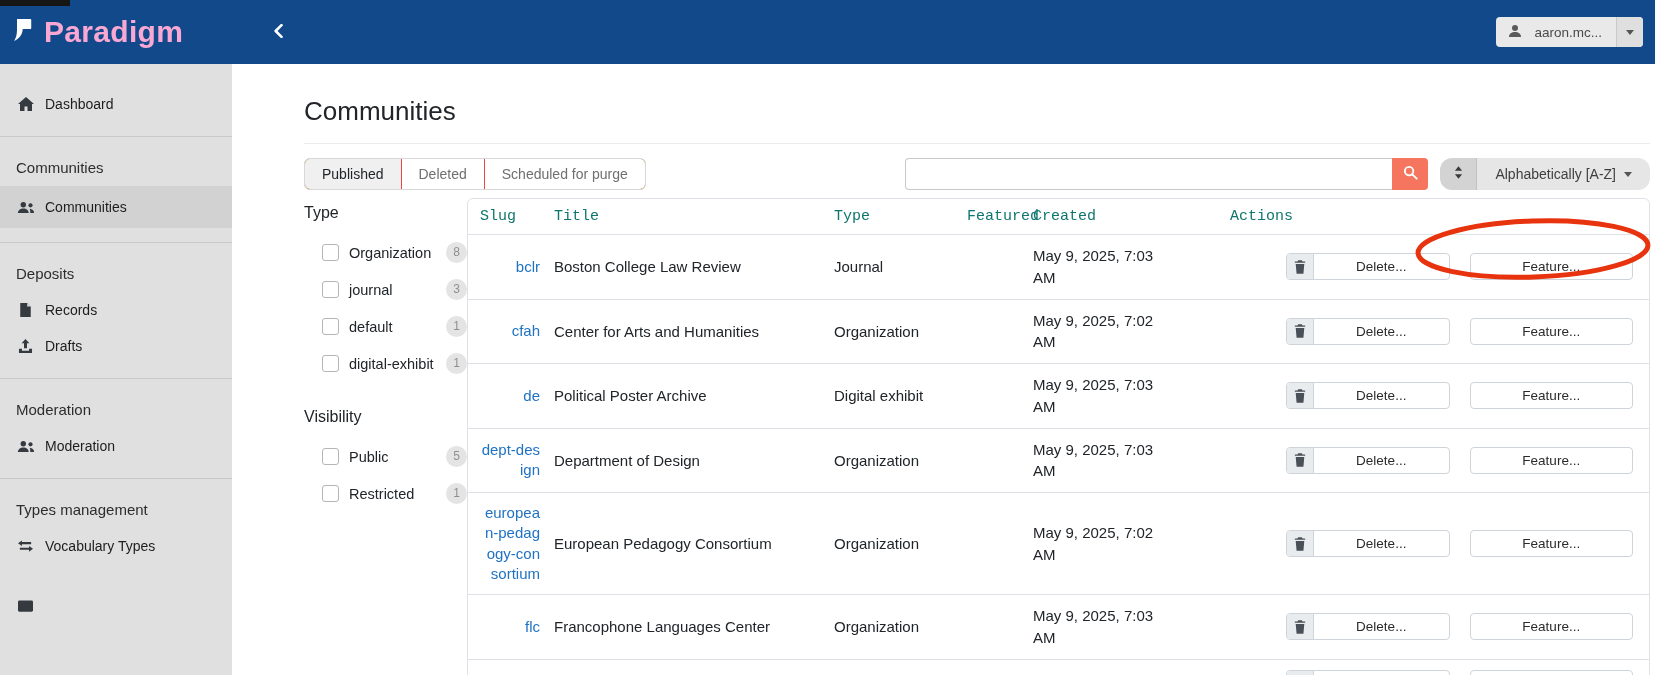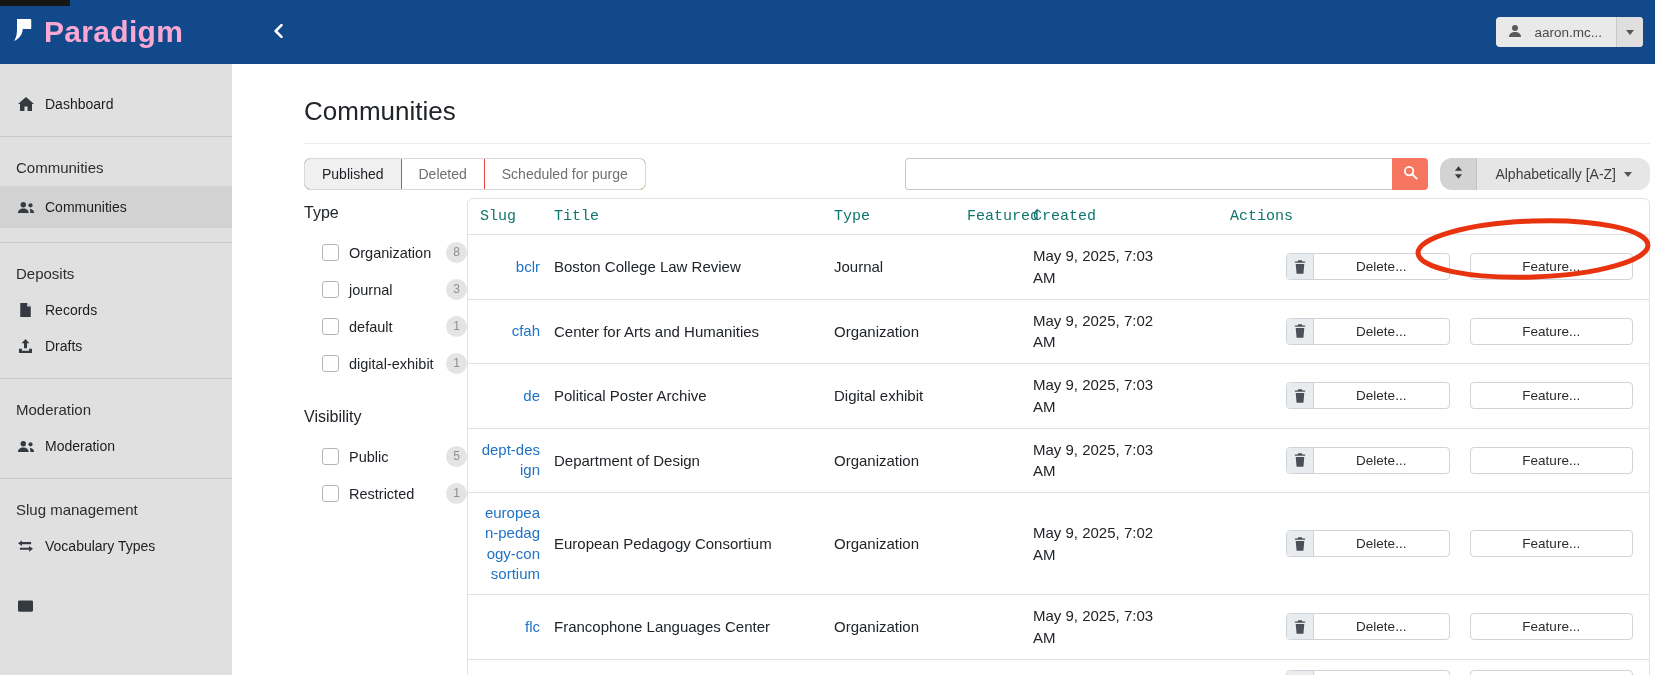--- a/index.html
+++ b/index.html
@@ -172,21 +172,21 @@
             <path d="M1 13c0-3 2.6-5 6-5s6 2 6 5z" fill="#343a40"></path>
             <circle cx="15" cy="4.6" r="2.3" fill="#343a40"></circle>
             <path d="M14.2 8.3c2.7.3 4.8 1.9 4.8 4.7h-4.2c0-1.9-.2-3.4-.6-4.7z" fill="#343a40"></path>
           </svg>
       </span>
       <span>Moderation</span>
     </div>
   </div>
 
   <div class="side-section">
-    <div class="side-header">Slug management</div>
+    <div class="side-header">Types management</div>
     <div class="side-item">
       <span class="side-icon">
         <svg width="15" height="12" viewBox="0 0 16 12">
             <path fill="#343a40" d="M4.2 0 0 3l4.2 3V4.2H14V1.8H4.2zM11.8 6 16 9l-4.2 3v-2H2V7.8h9.8z"></path>
           </svg>
       </span>
       <span>Vocabulary Types</span>
     </div>
     <div class="side-item truncated-item">
       <span class="side-icon">

